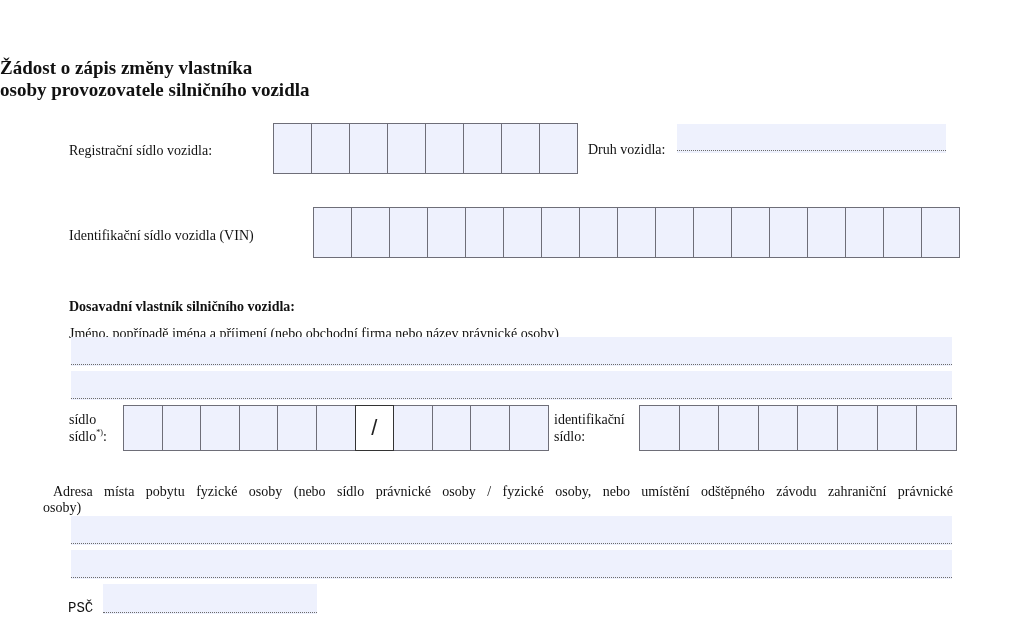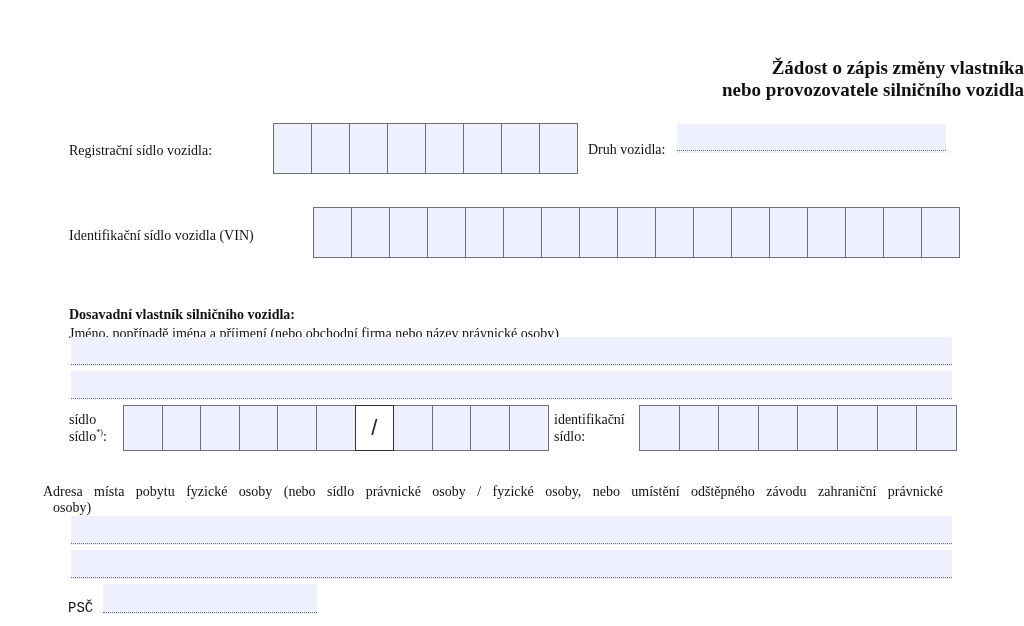--- a/index.html
+++ b/index.html
@@ -2,44 +2,44 @@
 <html><head>
 <meta charset="utf-8">
 <style>
   html, body { margin:0; padding:0; }
   body {
     width:1024px; height:626px; background:#ffffff; position:relative; overflow:hidden;
     font-family:"Liberation Serif","DejaVu Serif",serif; color:#111;
   }
   .abs { position:absolute; }
   .title {
-    left:0; width:1024px; text-align:right; font-weight:bold; font-size:19px; line-height:22px;
+    left:0; width:1024px; text-align:left; font-weight:bold; font-size:19px; line-height:22px;
   }
   .lbl { font-size:14px; line-height:16px; white-space:nowrap; }
   .boxes { display:flex; position:absolute; }
   .box {
     box-sizing:border-box; background:#eef1fd; border:1px solid #6e6e78; margin-left:-1px;
     display:flex; align-items:center; justify-content:center; font-size:22px; font-family:"Liberation Sans",sans-serif; color:#222;
   }
   .box:first-child { margin-left:0; }
   .box.white { background:#ffffff; border-color:#333; z-index:1; }
   .field {
     position:absolute; background:#eef1fd; box-sizing:border-box;
   }
   .dots {
     position:absolute; height:0; border-bottom:1.5px dotted #6b6b6b;
   }
-  .bold { font-weight:bold;margin-top:8px; }
+  .bold { font-weight:bold; }
   sup { font-size:8px; vertical-align:top; line-height:8px; }
 </style>
 </head>
 <body>
 
 <div class="abs title" style="top:57px;">Žádost o zápis změny vlastníka</div>
-<div class="abs title" style="top:79px;">nebo provozovatele silničního vozidla</div>
+<div class="abs title" style="top:79px;">osoby provozovatele silničního vozidla</div>
 
 <div class="abs lbl" style="left:69px; top:143px;">Registrační sídlo vozidla:</div>
 <div class="boxes" id="reg-boxes" style="left:273px; top:123px;">
     <div class="box" style="width: 39px; height: 51px;"></div>
     <div class="box" style="width: 39px; height: 51px;"></div>
     <div class="box" style="width: 39px; height: 51px;"></div>
     <div class="box" style="width: 39px; height: 51px;"></div>
     <div class="box" style="width: 39px; height: 51px;"></div>
     <div class="box" style="width: 39px; height: 51px;"></div>
     <div class="box" style="width: 39px; height: 51px;"></div>
@@ -101,22 +101,22 @@
     <div class="box" style="width: 40.6px; height: 46px;"></div>
     <div class="box" style="width: 40.6px; height: 46px;"></div>
     <div class="box" style="width: 40.6px; height: 46px;"></div>
     <div class="box" style="width: 40.6px; height: 46px;"></div>
     <div class="box" style="width: 40.6px; height: 46px;"></div>
     <div class="box" style="width: 40.6px; height: 46px;"></div>
     <div class="box" style="width: 40.6px; height: 46px;"></div>
     <div class="box" style="width: 40.6px; height: 46px;"></div>
   </div>
 
-<div class="abs lbl" style="left:43px; top:484px; width:900px; white-space:normal; text-align:justify; text-align-last:justify;">Adresa místa pobytu fyzické osoby (nebo sídlo právnické osoby / fyzické osoby, nebo umístění odštěpného závodu zahraniční právnické</div>
-<div class="abs lbl" style="left:53px; top:500px;">osoby)</div>
+<div class="abs lbl" style="left:53px; top:484px; width:900px; white-space:normal; text-align:justify; text-align-last:justify;">Adresa místa pobytu fyzické osoby (nebo sídlo právnické osoby / fyzické osoby, nebo umístění odštěpného závodu zahraniční právnické</div>
+<div class="abs lbl" style="left:43px; top:500px;">osoby)</div>
 
 <div class="field" style="left:71px; top:516px; width:881px; height:29px;"></div>
 <div class="dots" style="left:71px; top:543px; width:881px;"></div>
 <div class="field" style="left:71px; top:550px; width:881px; height:29px;"></div>
 <div class="dots" style="left:71px; top:577px; width:881px;"></div>
 
 <div class="abs lbl" style="left:68px; top:600px;font-family:Liberation Mono, monospace;">PSČ</div>
 <div class="field" style="left:103px; top:584px; width:214px; height:30px;"></div>
 <div class="dots" style="left:103px; top:612px; width:214px;"></div>
 

